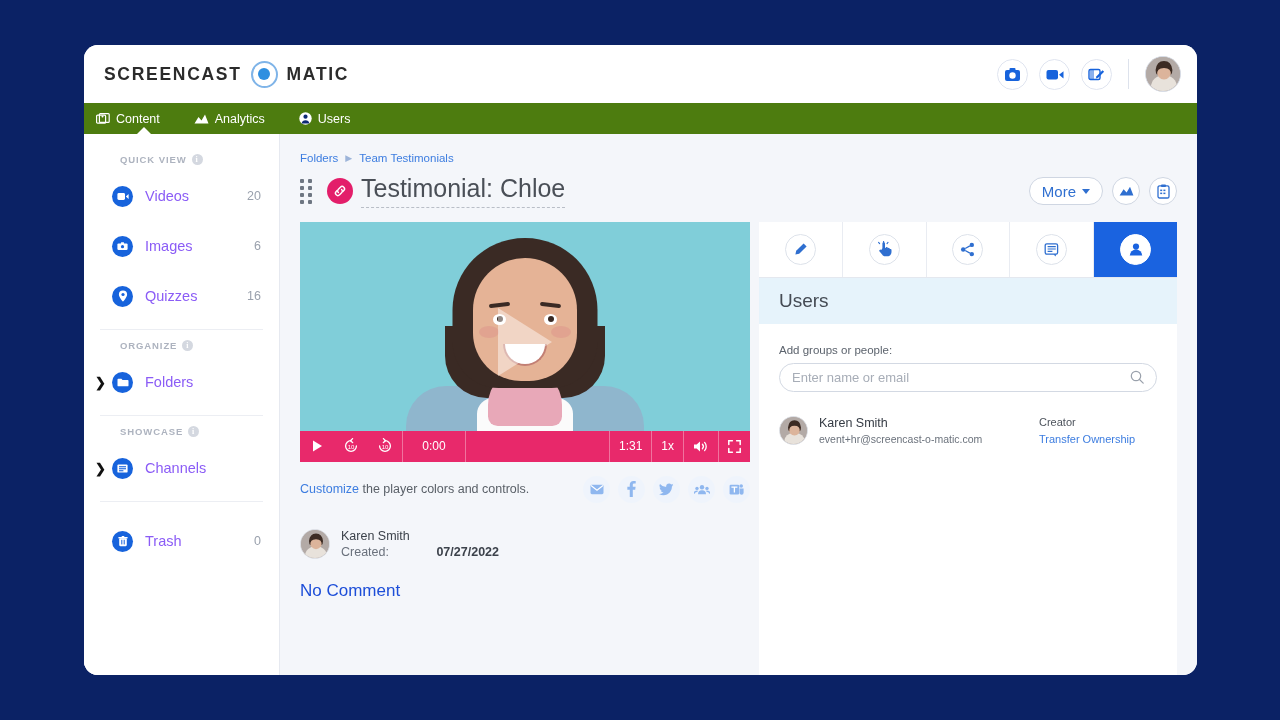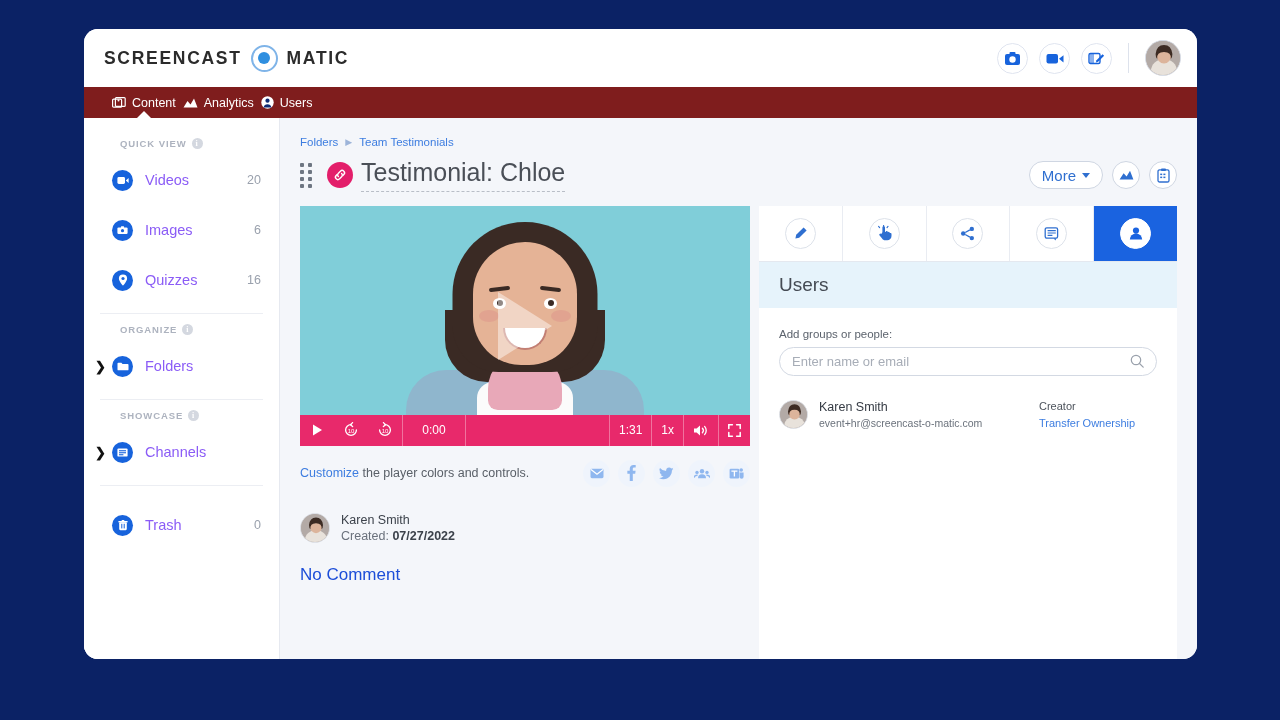--- a/index.html
+++ b/index.html
@@ -4,21 +4,21 @@
 <style>
   * { box-sizing: border-box; margin: 0; padding: 0; }
   html, body {
     width: 1280px; height: 720px; overflow: hidden;
     font-family: "Liberation Sans", sans-serif;
     background: #0b2265;
   }
   #root { position: relative; width: 1280px; height: 720px; background: #0b2265; }
 
   .window {
-    position: absolute; left: 84px; top: 29px;
+    position: absolute; left: 84px; top: 45px;
     width: 1113px; height: 630px;
     background: #fff;
     border-radius: 14px;
     overflow: hidden;
     display: flex; flex-direction: column;
   }
 
   
   .appbar {
     height: 58px; background: #fff; flex: 0 0 58px;
@@ -42,22 +42,22 @@
     display: flex; align-items: center; justify-content: center;
   }
   .hsep { width: 1px; height: 30px; background: #dde2ec; margin: 0 5px; }
   .avatar-hd {
     width: 36px; height: 36px; border-radius: 50%; overflow: hidden;
     border: 1px solid #d7dce6; background: #b9b2ae;
   }
 
   
   .navbar {
-    height: 31px; flex: 0 0 31px; background: #7f1d1d;
-    display: flex; align-items: center; gap: 7px; padding-left: 28px;
+    height: 31px; flex: 0 0 31px; background: #4d7c0f;
+    display: flex; align-items: center; gap: 34px; padding-left: 12px;
     position: relative;
   }
   .navitem {
     display: flex; align-items: center; gap: 6px;
     color: #fff; font-size: 12.5px; height: 100%;
   }
   .nav-arrow {
     position: absolute; left: 52px; bottom: -1px;
     width: 0; height: 0;
     border-left: 8px solid transparent; border-right: 8px solid transparent;
@@ -179,21 +179,21 @@
   .custrow { display:flex; align-items:center; margin-top:14px; }
   .custtext { font-size:12.5px; color:#5a6068; }
   .custtext a { color:#3d7de0; text-decoration:none; }
   .socials { margin-left:auto; display:flex; gap:8px; }
   .soc { width:27px;height:27px;border-radius:50%;background:#eff4fc;display:flex;align-items:center;justify-content:center; }
 
   .creator { display:flex; align-items:center; gap:11px; margin-top:26px; }
   .cav { width:30px;height:30px;border-radius:50%;overflow:hidden;background:#b6aeaa;border:1px solid #dfe3ea; }
   .cname { font-size:12.5px; color:#3c424b; }
   .cdate { font-size:12.5px; color:#6a717c; margin-top:2px; }
-  .cdate b { color:#3c424b; font-weight:700; }
+  .cdate b { color:#3c424b; font-weight:700;margin-left:44px; }
   .nocomment { font-size:17px; color:#1d4ed8; margin-top:22px; }
 
   
   .rightcol { flex:1; margin-left: 9px; background:#fff; display:flex; flex-direction:column; min-width:0; }
   .tabs { display:flex; height:56px; border-bottom:1px solid #e4e8ef; }
   .tab { flex:1; display:flex;align-items:center;justify-content:center; border-right:1px solid #e9ecf2; background:#fff; }
   .tab:last-child{border-right:none;}
   .tab.active { background:#1a63e0; }
   .tab-c { width:31px;height:31px;border-radius:50%;border:1px solid #dde2ea;display:flex;align-items:center;justify-content:center;background:#fff; }
   .tab.active .tab-c { border-color:#fff; }

